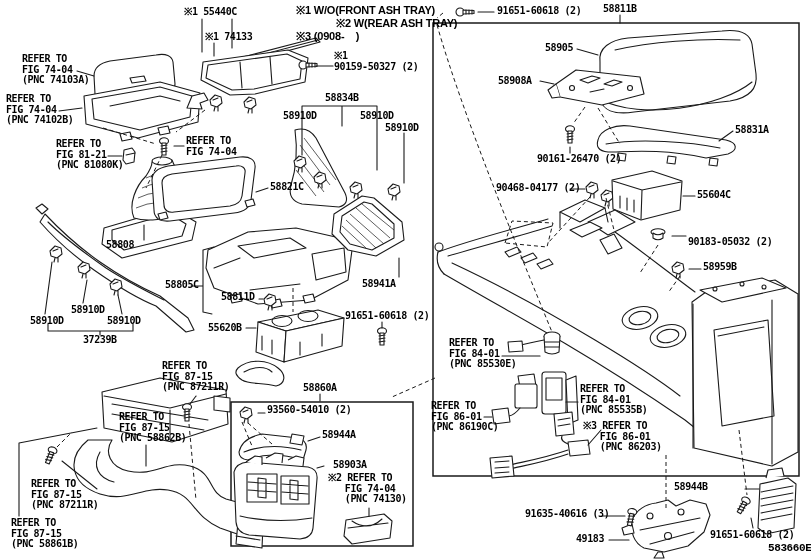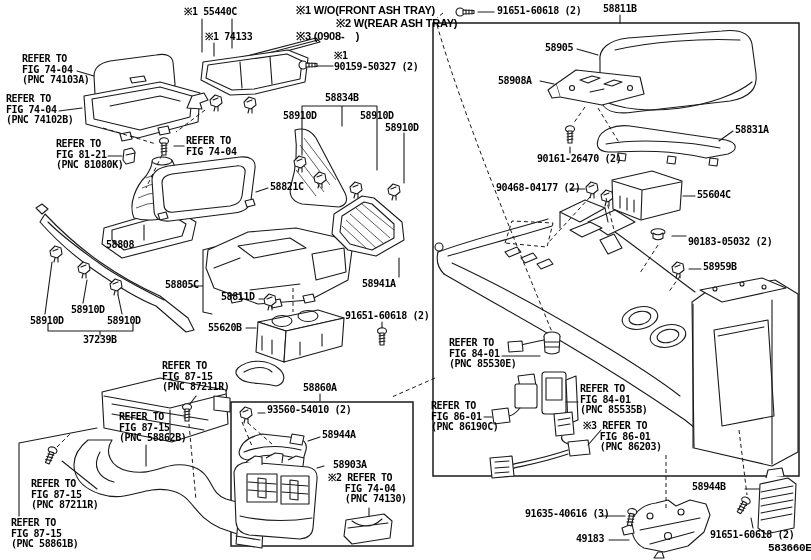--- a/index.html
+++ b/index.html
@@ -455,19 +455,19 @@
 (PNC 85530E)</div>
       <div class="plabel part" style="left: 431px; top: 401px;">REFER TO
 FIG 86-01
 (PNC 86190C)</div>
       <div class="plabel part" style="left: 580px; top: 384px;">REFER TO
 FIG 84-01
 (PNC 85535B)</div>
       <div class="plabel part" style="left: 583px; top: 421px;">※3 REFER TO
    FIG 86-01
    (PNC 86203)</div>
-      <div class="plabel part" style="left: 692px; top: 482px;">58944B</div>
+      <div class="plabel part" style="left: 674px; top: 482px;">58944B</div>
       <div class="plabel part" style="left: 525px; top: 509px;">91635-40616 (3)</div>
       <div class="plabel part" style="left: 576px; top: 534px;">49183</div>
       <div class="plabel part" style="left: 710px; top: 530px;">91651-60618 (2)</div>
       <div class="plabel code" style="left: 768px; top: 542px; font-family: Liberation Mono, monospace;">583660E</div>
     </div>
 </div>
 
 </body></html>

